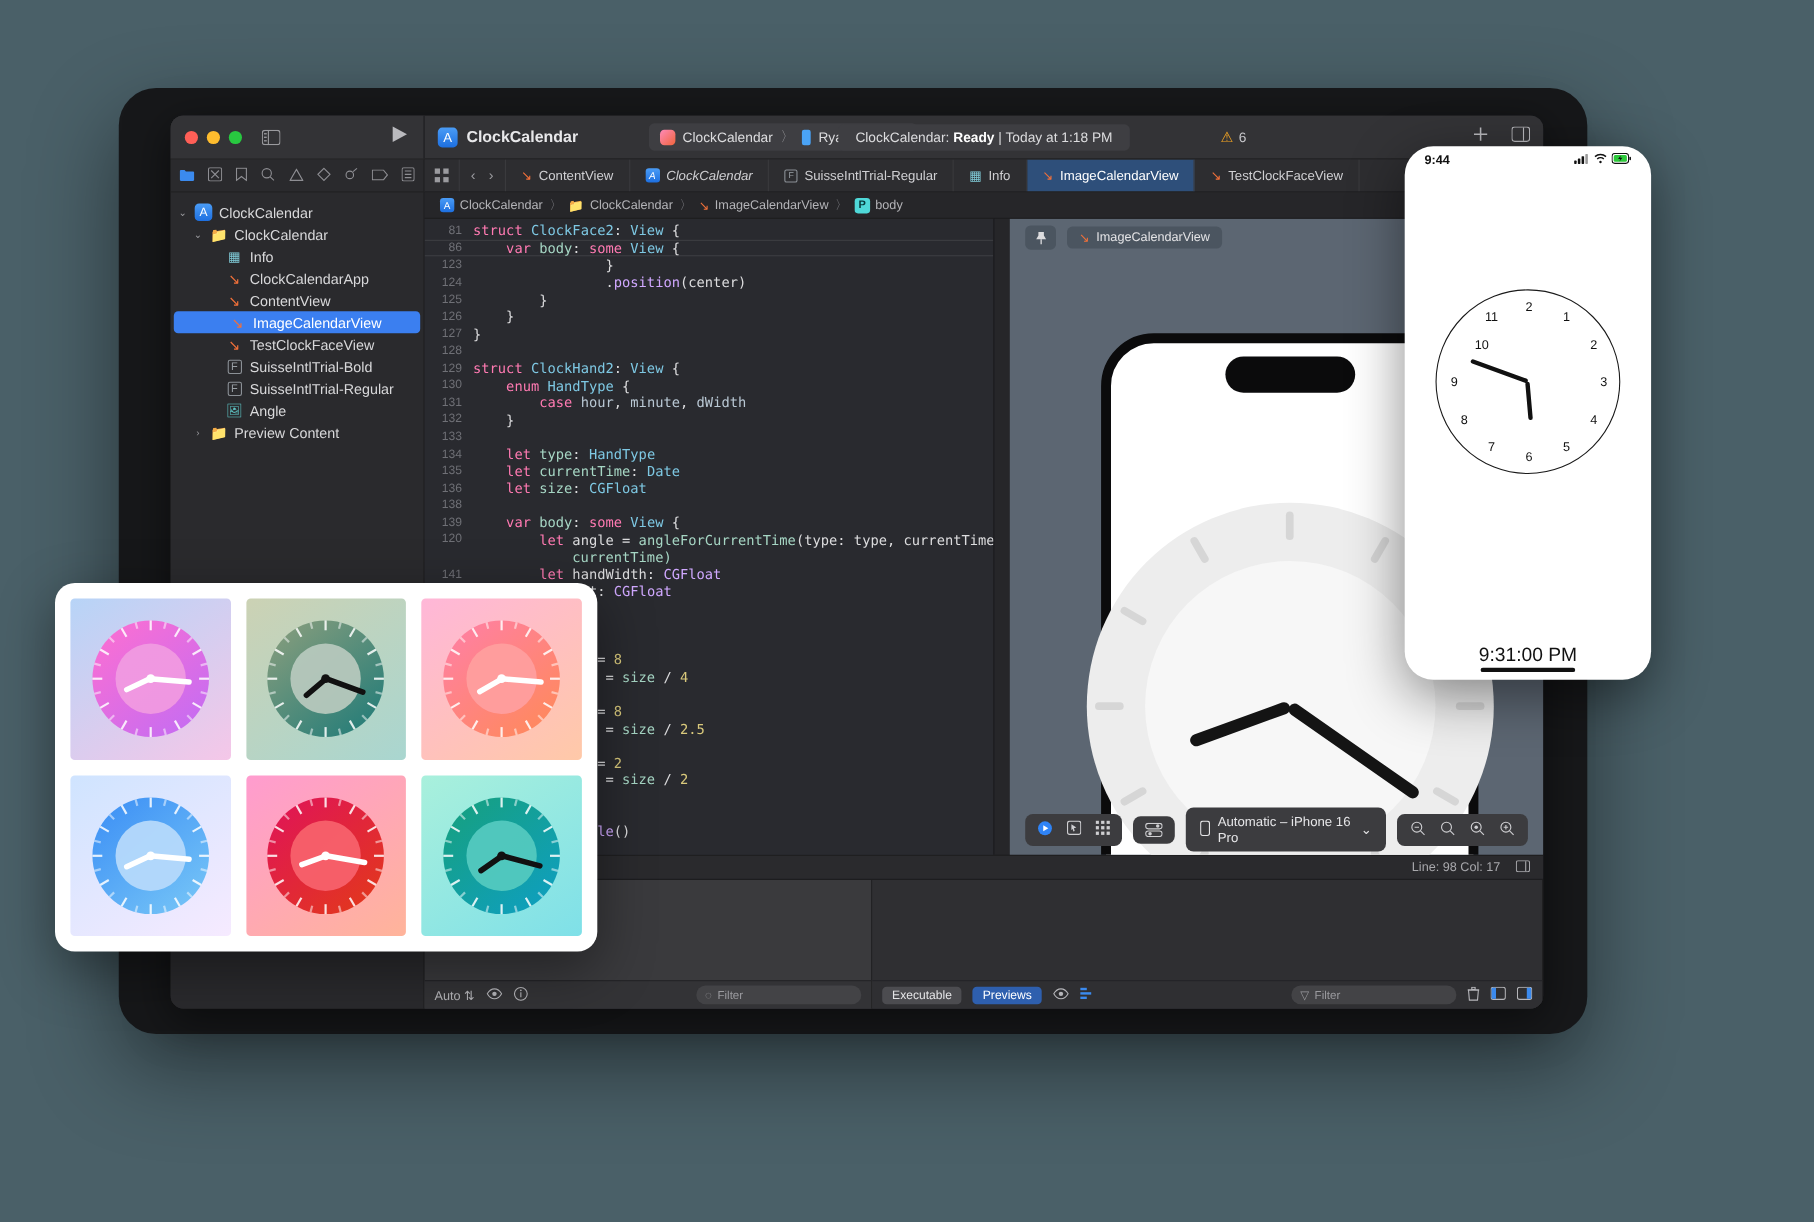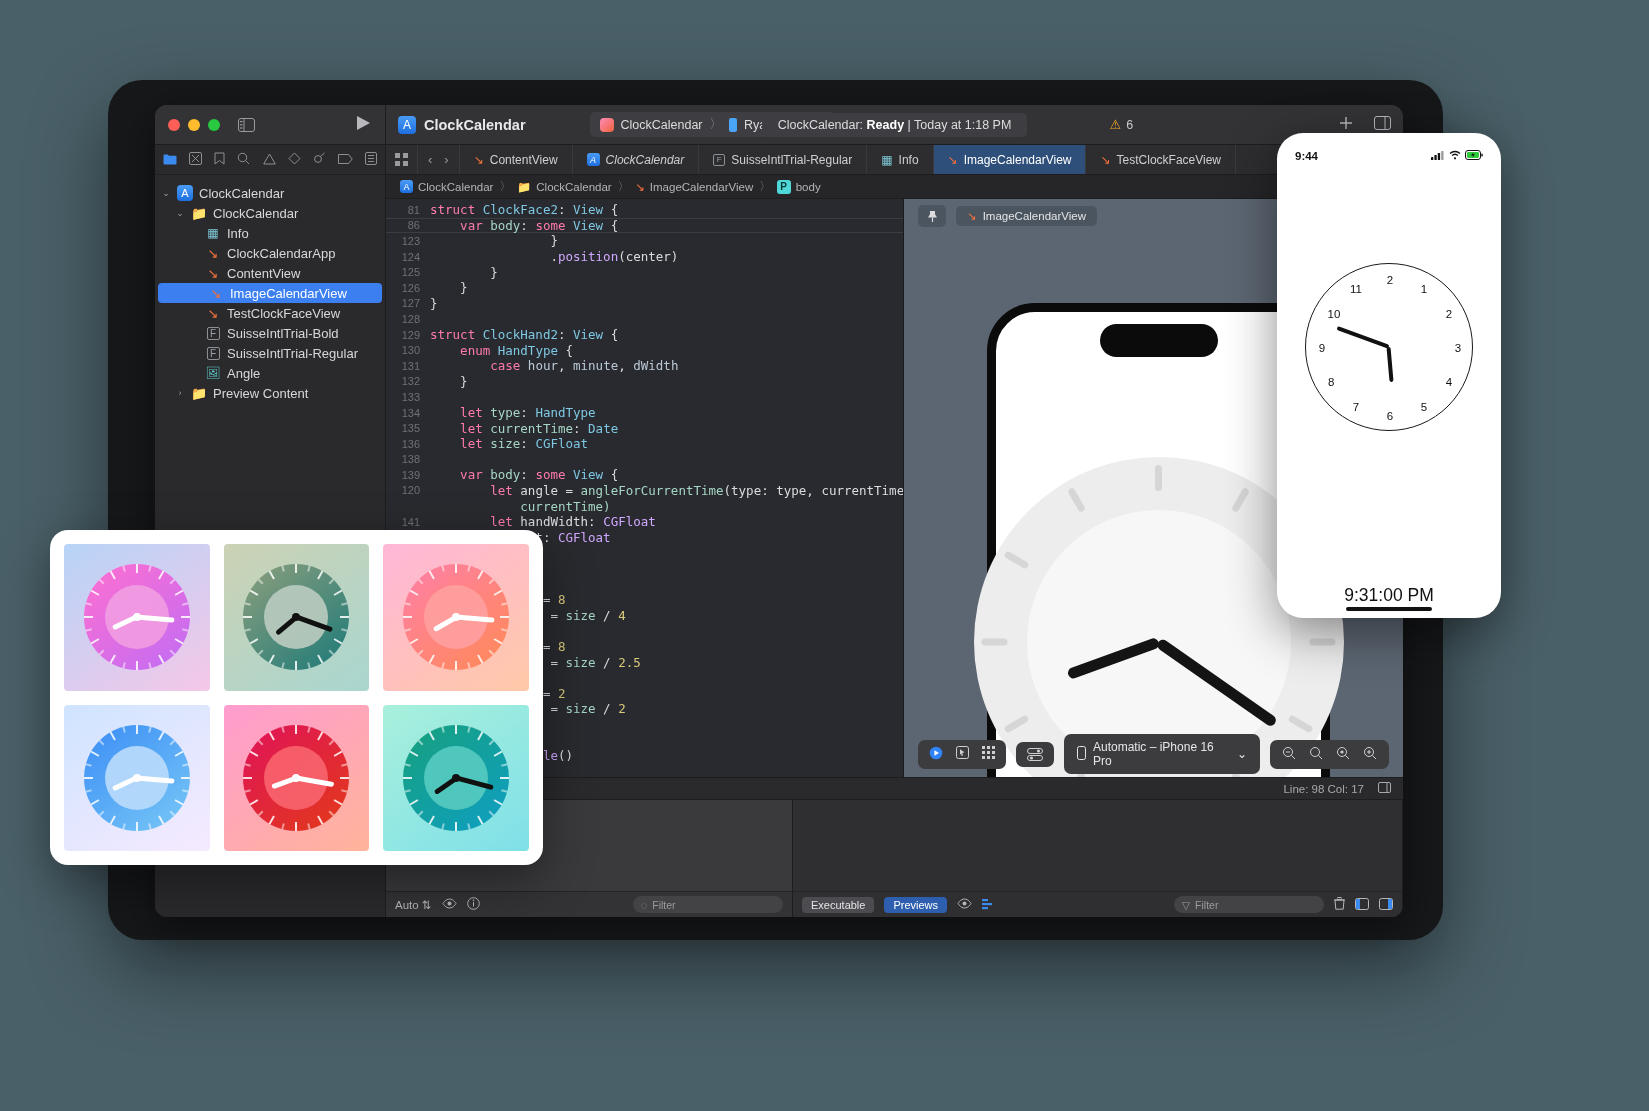--- a/index.html
+++ b/index.html
@@ -187,21 +187,21 @@
   .etab.italic { font-style: italic; }
 
   .breadcrumb {
     height: 24px; background: #262629;
     display: flex; align-items: center; gap: 6px;
     padding: 0 14px; font-size: 11.5px; color: #b4b4b8;
     border-bottom: 1px solid #1d1d1f;
   }
   .bc-p { width: 14px; height: 14px; border-radius: 3px; background: #4fd8d8; color: #06383a; font-size: 10px; display:flex;align-items:center;justify-content:center; font-weight: bold;}
 
-  .editor-split { flex: 1; display: flex; min-height: 0; }
+  .editor-split { flex: 1; display: flex; min-height: 0; gap: 14px; }
 
   
   .codepane {
     width: 518px;
     background: #292a2f;
     position: relative;
     overflow: hidden;
     font-family: "DejaVu Sans Mono", monospace;
     font-size: 12.5px;
     border-right: 1px solid #1a1a1c;
@@ -325,21 +325,21 @@
     position: absolute;
     left: 1277px; top: 133px;
     width: 224px; height: 485px;
     background: #fff;
     border-radius: 26px;
     box-shadow: 0 14px 50px rgba(0,0,0,0.45);
     overflow: hidden;
   }
   .pf-status {
     display: flex; align-items: center; justify-content: space-between;
-    padding: 17px 18px 0 18px;
+    padding: 6px 18px 0 18px;
     font-size: 11.5px; font-weight: bold; color: #111;
   }
   .pf-status-icons { display: flex; align-items: center; gap: 4px; }
   .pf-clock {
     position: absolute; left: 50%; top: 214px; transform: translate(-50%,-50%);
     width: 168px; height: 168px;
     border: 1.6px solid #1a1a1a; border-radius: 50%;
   }
   .pf-num {
     position: absolute; font-size: 11.5px; color: #111;
@@ -1037,21 +1037,21 @@
       <div class="pf-num" style="left: 84px; top: 16px;">2</div>
       <div class="pf-num" style="left: 118px; top: 25.1103px;">1</div>
       <div class="pf-num" style="left: 142.89px; top: 50px;">2</div>
       <div class="pf-num" style="left: 152px; top: 84px;">3</div>
       <div class="pf-num" style="left: 142.89px; top: 118px;">4</div>
       <div class="pf-num" style="left: 118px; top: 142.89px;">5</div>
       <div class="pf-num" style="left: 84px; top: 152px;">6</div>
       <div class="pf-num" style="left: 50px; top: 142.89px;">7</div>
       <div class="pf-num" style="left: 25.1103px; top: 118px;">8</div>
       <div class="pf-num" style="left: 16px; top: 84px;">9</div>
-      <div class="pf-num" style="left: 28px; top: 50px;">10</div>
+      <div class="pf-num" style="left: 41px; top: 50px;">10</div>
       <div class="pf-num" style="left: 50px; top: 25.1103px;">11</div>
       <div class="pf-hand" style="width: 3.5px; height: 35px; left: 50%; bottom: 50%; margin-left: -1.75px; transform: rotate(175deg);"></div>
       <div class="pf-hand" style="width: 3.5px; height: 55px; left: 50%; bottom: 50%; margin-left: -1.75px; transform: rotate(290deg);"></div>
     </div>
   <div class="pf-time">9:31:00 PM</div>
 
   <div class="pf-homebar"></div>
 </div>
 
 <div class="gallery" id="gallery">

